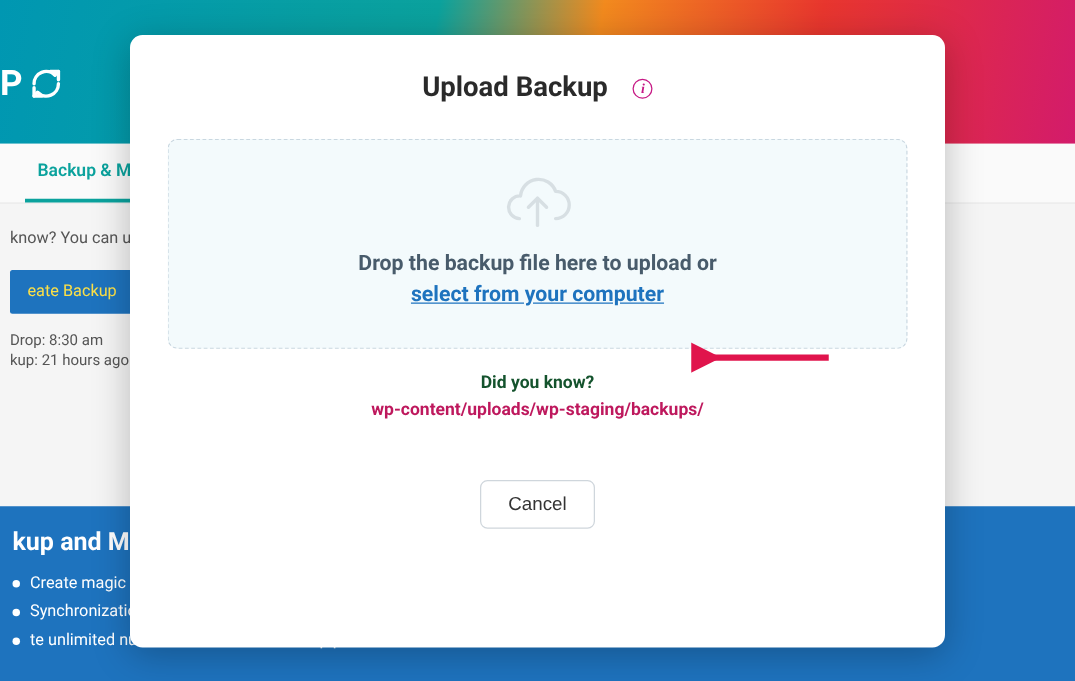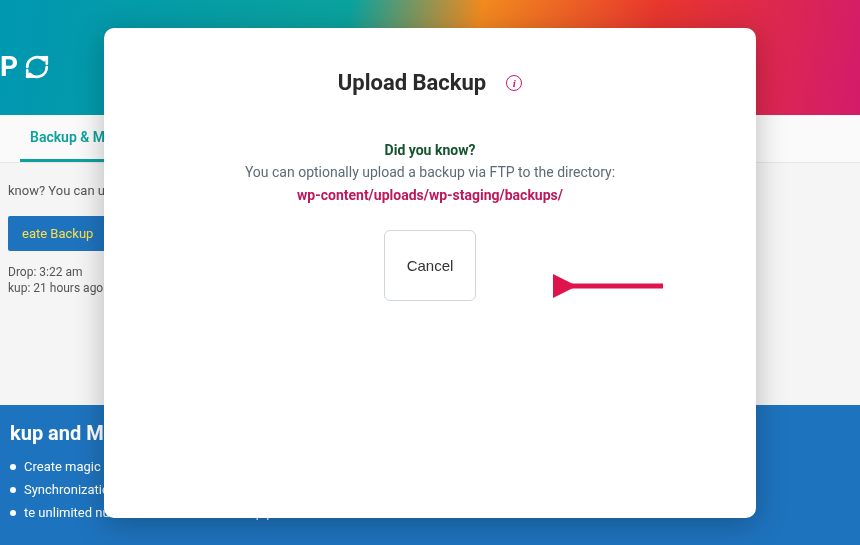--- a/index.html
+++ b/index.html
@@ -49,21 +49,20 @@
 
   
   .modal {
     position: absolute; top: 28px; left: 104px; width: 652px; height: 490px;
     background: #fff; border-radius: 10px; box-shadow: 0 6px 30px rgba(0,0,0,0.25);
     padding: 30px 30px 20px 30px; display: flex; flex-direction: column; align-items: center;
   }
   .modal-title {
     font-size: 22px; font-weight: 700; color: #2a2a2a; display: flex; align-items: center; gap: 20px;
     margin-bottom: 28px;
-    margin-top: 12px;
   }
   .modal-title .info {
     width: 16px; height: 16px; border: 1.5px solid #c61884; border-radius: 50%;
     display: inline-flex; align-items: center; justify-content: center;
     color: #c61884; font-size: 11px; font-style: italic; font-family: Georgia, serif; font-weight: 700;
   }
 
   .dropzone {
     width: 100%; height: 168px; border: 1px dashed #c9d7e0; border-radius: 8px;
     background: #f3fafc; display: flex; flex-direction: column; align-items: center; justify-content: center;
@@ -71,21 +70,21 @@
   }
   .dropzone svg { color: #d7dfe3; margin-bottom: 12px; }
   .drop-text { color: #485b6b; font-weight: 700; font-size: 17px; text-align: center; line-height: 1.5; }
   .drop-link { color: #1e73be; text-decoration: underline; font-weight: 700; cursor: pointer; }
 
   .hint { margin-top: 16px; text-align: center; color: #5e6b76; font-size: 14px; line-height: 1.6; }
   .hint .q { font-weight: 700; color: #14532d; }
   .hint .path { font-weight: 700; color: #be185d; }
 
   .cancel-btn {
-    margin-top: 24px; padding: 26px 22px; border: 1px solid #cfd6dc; border-radius: 6px;
+    margin-top: 44px; padding: 10px 22px; border: 1px solid #cfd6dc; border-radius: 6px;
     background: #fff; color: #333; font-size: 15px; cursor: pointer;
   }
 
   
   .arrow {
     position: absolute; top: 273px; left: 553px; pointer-events: none;
   }
 </style>
 </head>
 <body>
@@ -102,45 +101,55 @@
 
 <div class="bg-tabs">
   <div class="tab">Backup &amp; Mi</div>
 </div>
 
 <div class="bg-content">
   <div class="row">know? You can u</div>
   <div class="bg-create-btn">eate Backup</div>
   <div class="bg-meta">
     <span>Drop:</span>
-    <span>3:22 am</span>
+    <span>8:30 am</span>
   </div>
   <div class="bg-meta">
     <span>kup:</span>
     <span>21 hours ago (</span>
   </div>
 </div>
 
 <div class="bg-panel">
   <h3>kup and Mi</h3>
   <div class="line">Create magic lo</div>
   <div class="line">Synchronization</div>
   <div class="line">te unlimited number of scheduled backup plans</div>
 </div>
 
 <div class="modal">
   <div class="modal-title">
     <span>Upload Backup</span>
     <span class="info">i</span>
   </div>
 
+  <div class="dropzone">
+    <svg width="58" height="46" viewBox="0 0 64 48" fill="none" stroke="#d7dfe3" stroke-width="3" stroke-linecap="round" stroke-linejoin="round">
+      <path d="M48 36a12 12 0 0 0 0-24 16 16 0 0 0-31 4A10 10 0 0 0 16 36"></path>
+      <line x1="32" y1="42" x2="32" y2="18"></line>
+      <polyline points="24 26 32 18 40 26"></polyline>
+    </svg>
+    <div class="drop-text">
+      <span>Drop the backup file here to upload or</span><br>
+      <span class="drop-link">select from your computer</span>
+    </div>
+  </div>
 
   <div class="hint">
     <div class="q">Did you know?</div>
-    <div>You can optionally upload a backup via FTP to the directory:</div>
     <div class="path">wp-content/uploads/wp-staging/backups/</div>
   </div>
 
   <button class="cancel-btn">Cancel</button>
 </div>
 
 <svg class="arrow" width="120" height="30" viewBox="0 0 120 30">
   <defs>
     <marker id="ah" markerWidth="12" markerHeight="12" refX="2" refY="6" orient="auto">
       <path d="M12 0 L0 6 L12 12 L8 6 Z" fill="#e0144c"></path>

